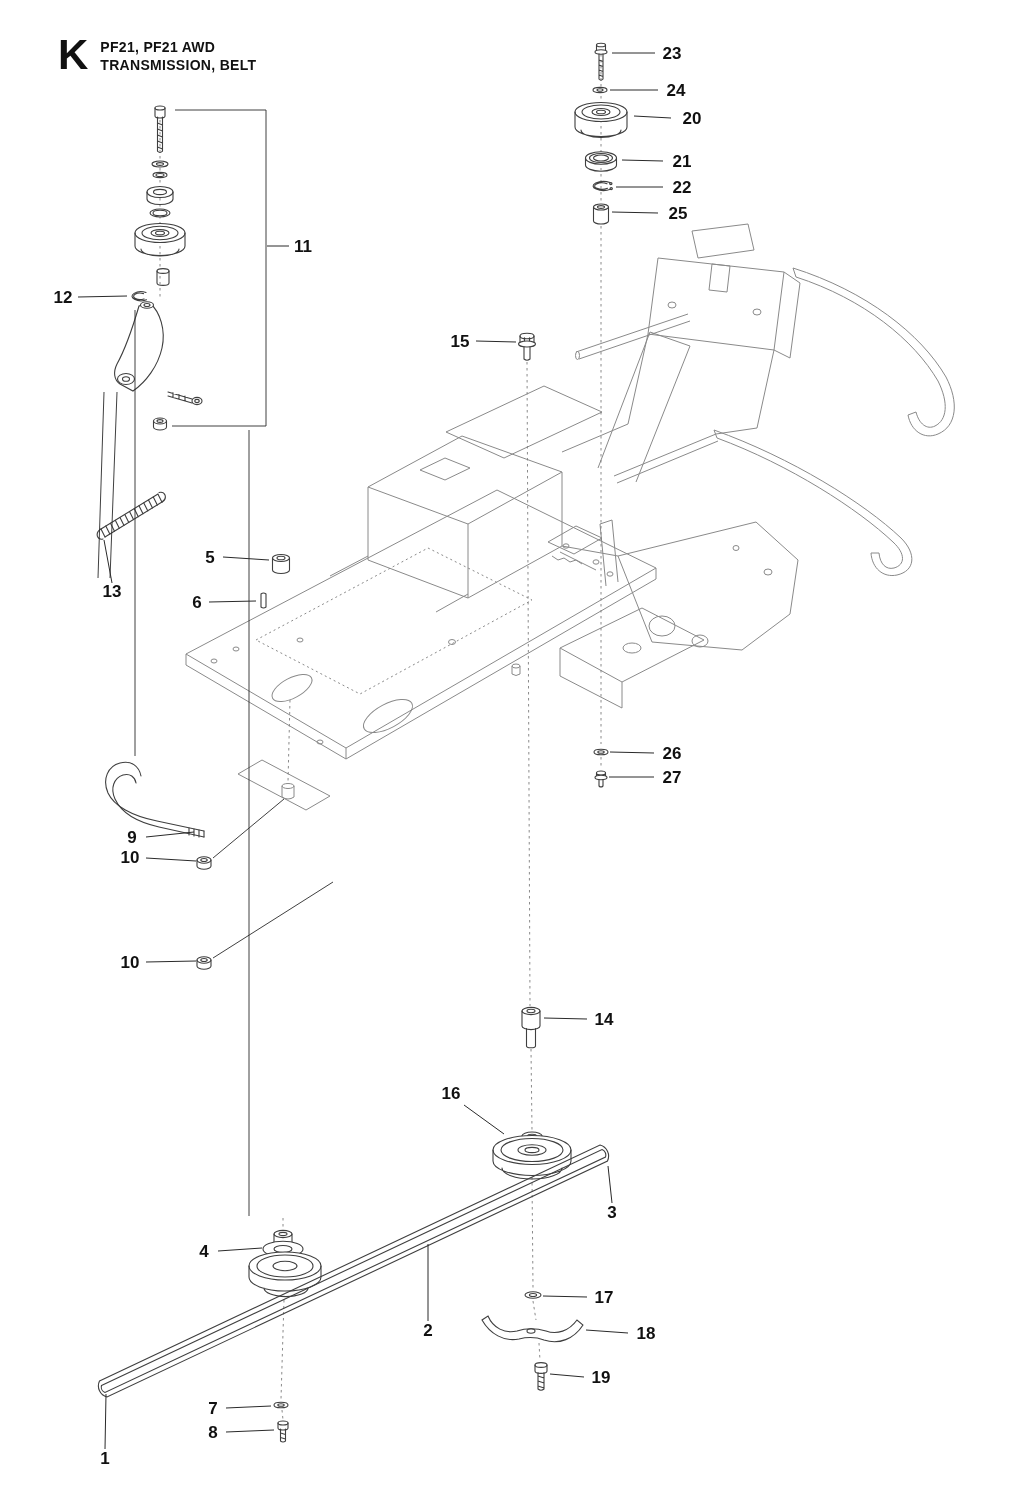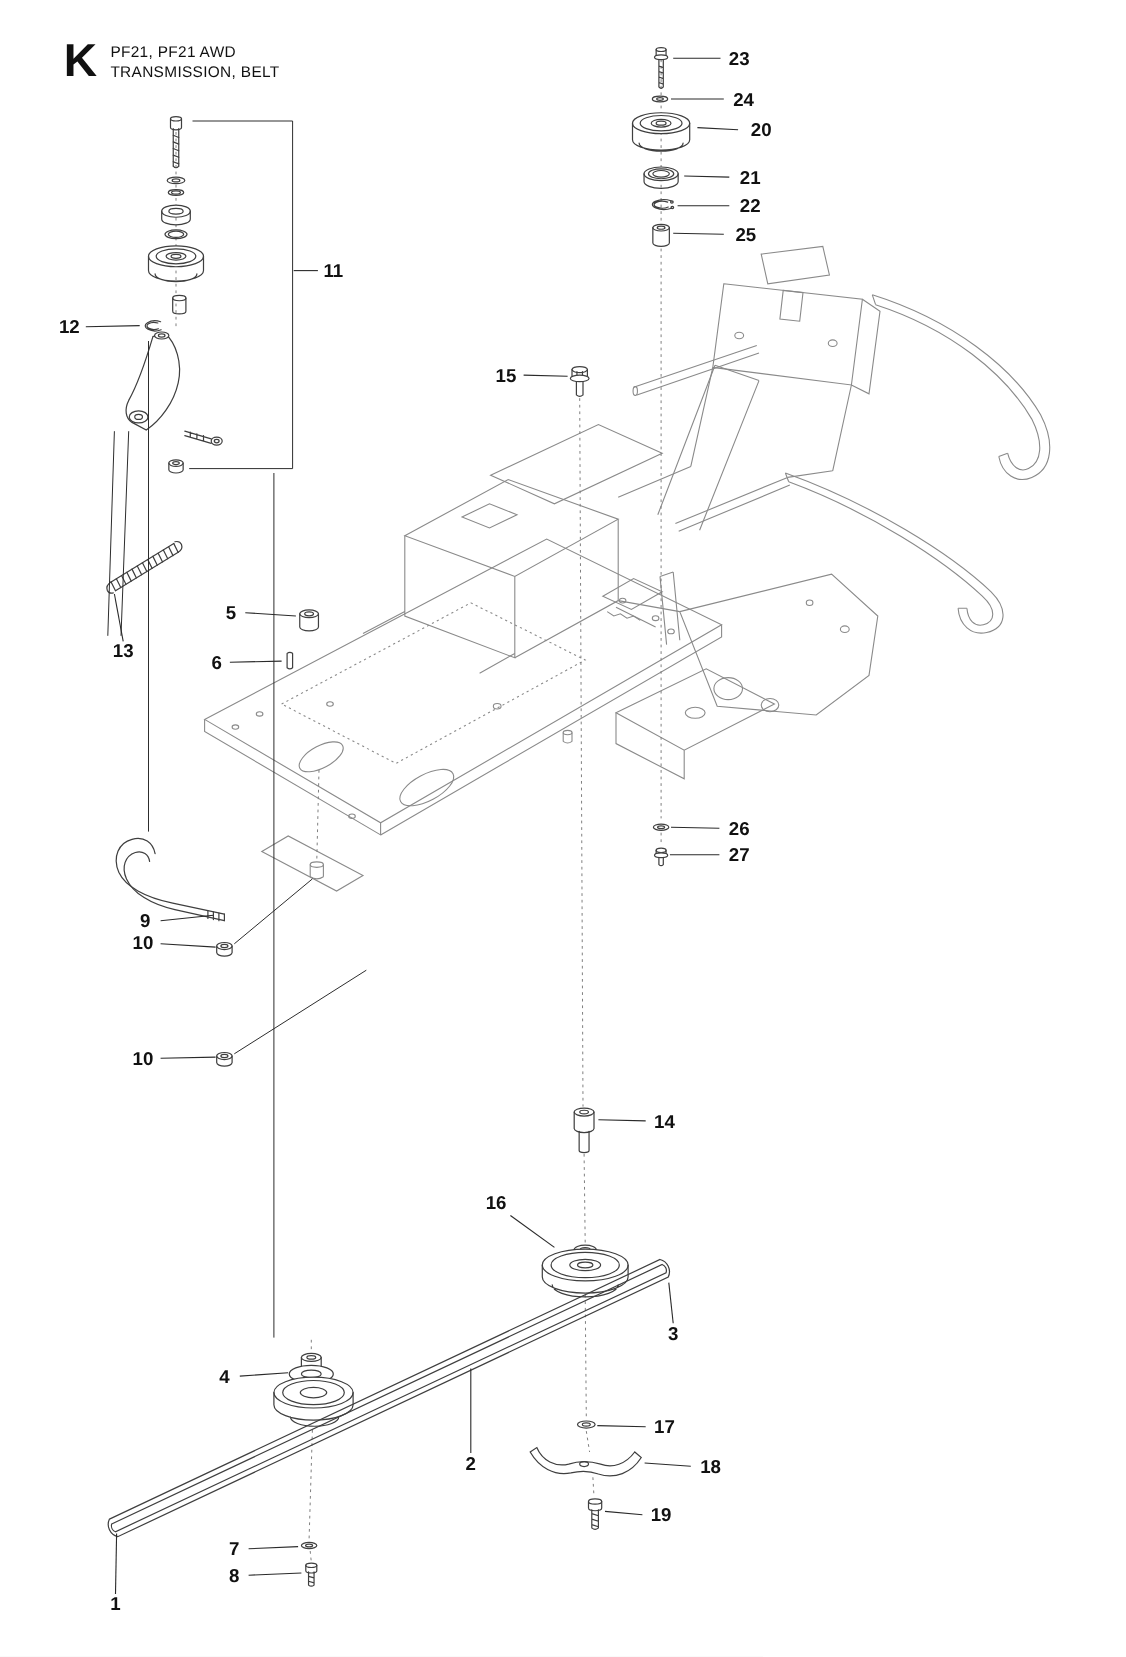--- a/index.html
+++ b/index.html
@@ -3,21 +3,21 @@
 <meta charset="utf-8">
 <title>Parts Diagram</title>
 <style>
   * { box-sizing: border-box; }
   body { margin:0; background:#e9e9e9; font-family:"Liberation Sans", sans-serif; }
   .page { position:relative; width:1024px; height:1506px; margin:0 auto;
           background:var(--background,#fff); overflow:hidden; }
   .diagram-svg { position:absolute; left:0; top:0; }
   .header { position:absolute; top:36px; left:58px; display:flex; gap:12px; color:var(--text,#111); }
   .section-letter { font-size:42px; font-weight:700; line-height:0.9; }
-  .titles { padding-top:2px; font-size:14px; line-height:1.32; letter-spacing:0.3px; font-weight:400; }
+  .titles { padding-top:2px; font-size:14px; line-height:1.32; letter-spacing:0.3px; font-weight:700; }
   g.frame { stroke:var(--frame,#8a8a8a); fill:none; stroke-width:1; }
   g.frame .dash { stroke-dasharray:2 3; }
   g.axes { stroke:#7d7d7d; fill:none; stroke-width:0.9; stroke-dasharray:2.5 3.5; }
   g.parts { stroke:var(--part,#3f3f3f); fill:none; stroke-width:1.1; stroke-linecap:round; }
   g.parts .f { fill:#fff; }
   g.callouts polyline { stroke:var(--leader,#2a2a2a); fill:none; stroke-width:1; }
   g.callouts polyline.link { stroke-width:0.9; }
   g.callouts text { fill:var(--text,#111); font-family:"Liberation Sans",sans-serif;
                     font-size:17px; font-weight:700; text-anchor:middle; }
 </style>

